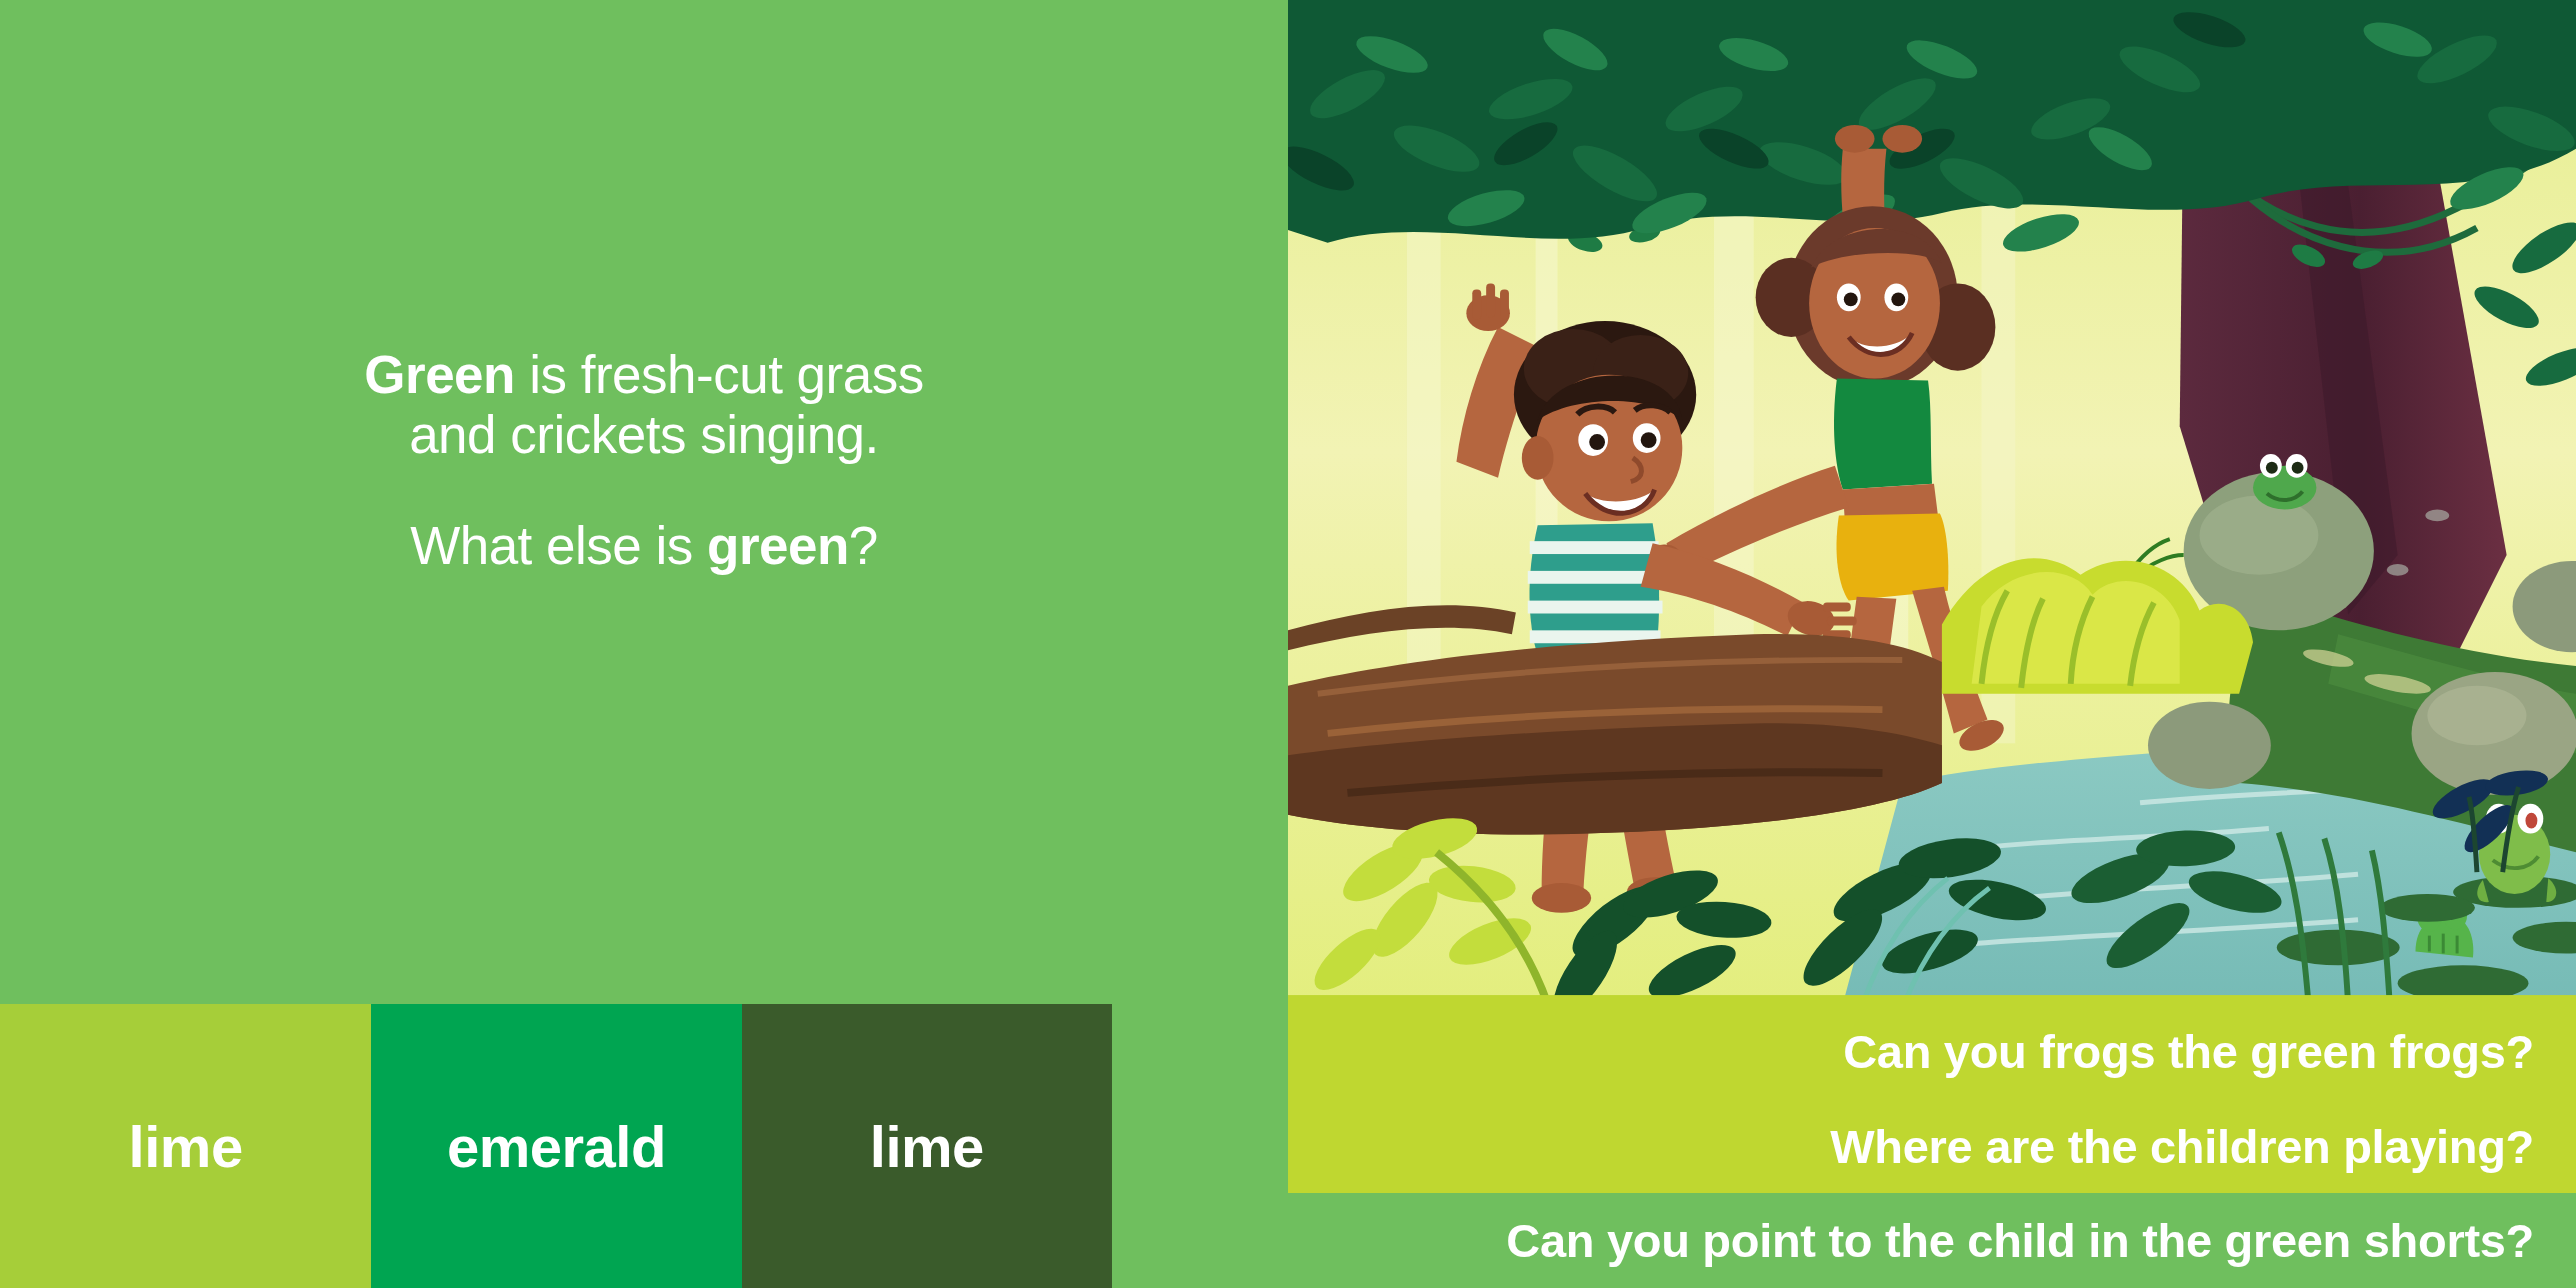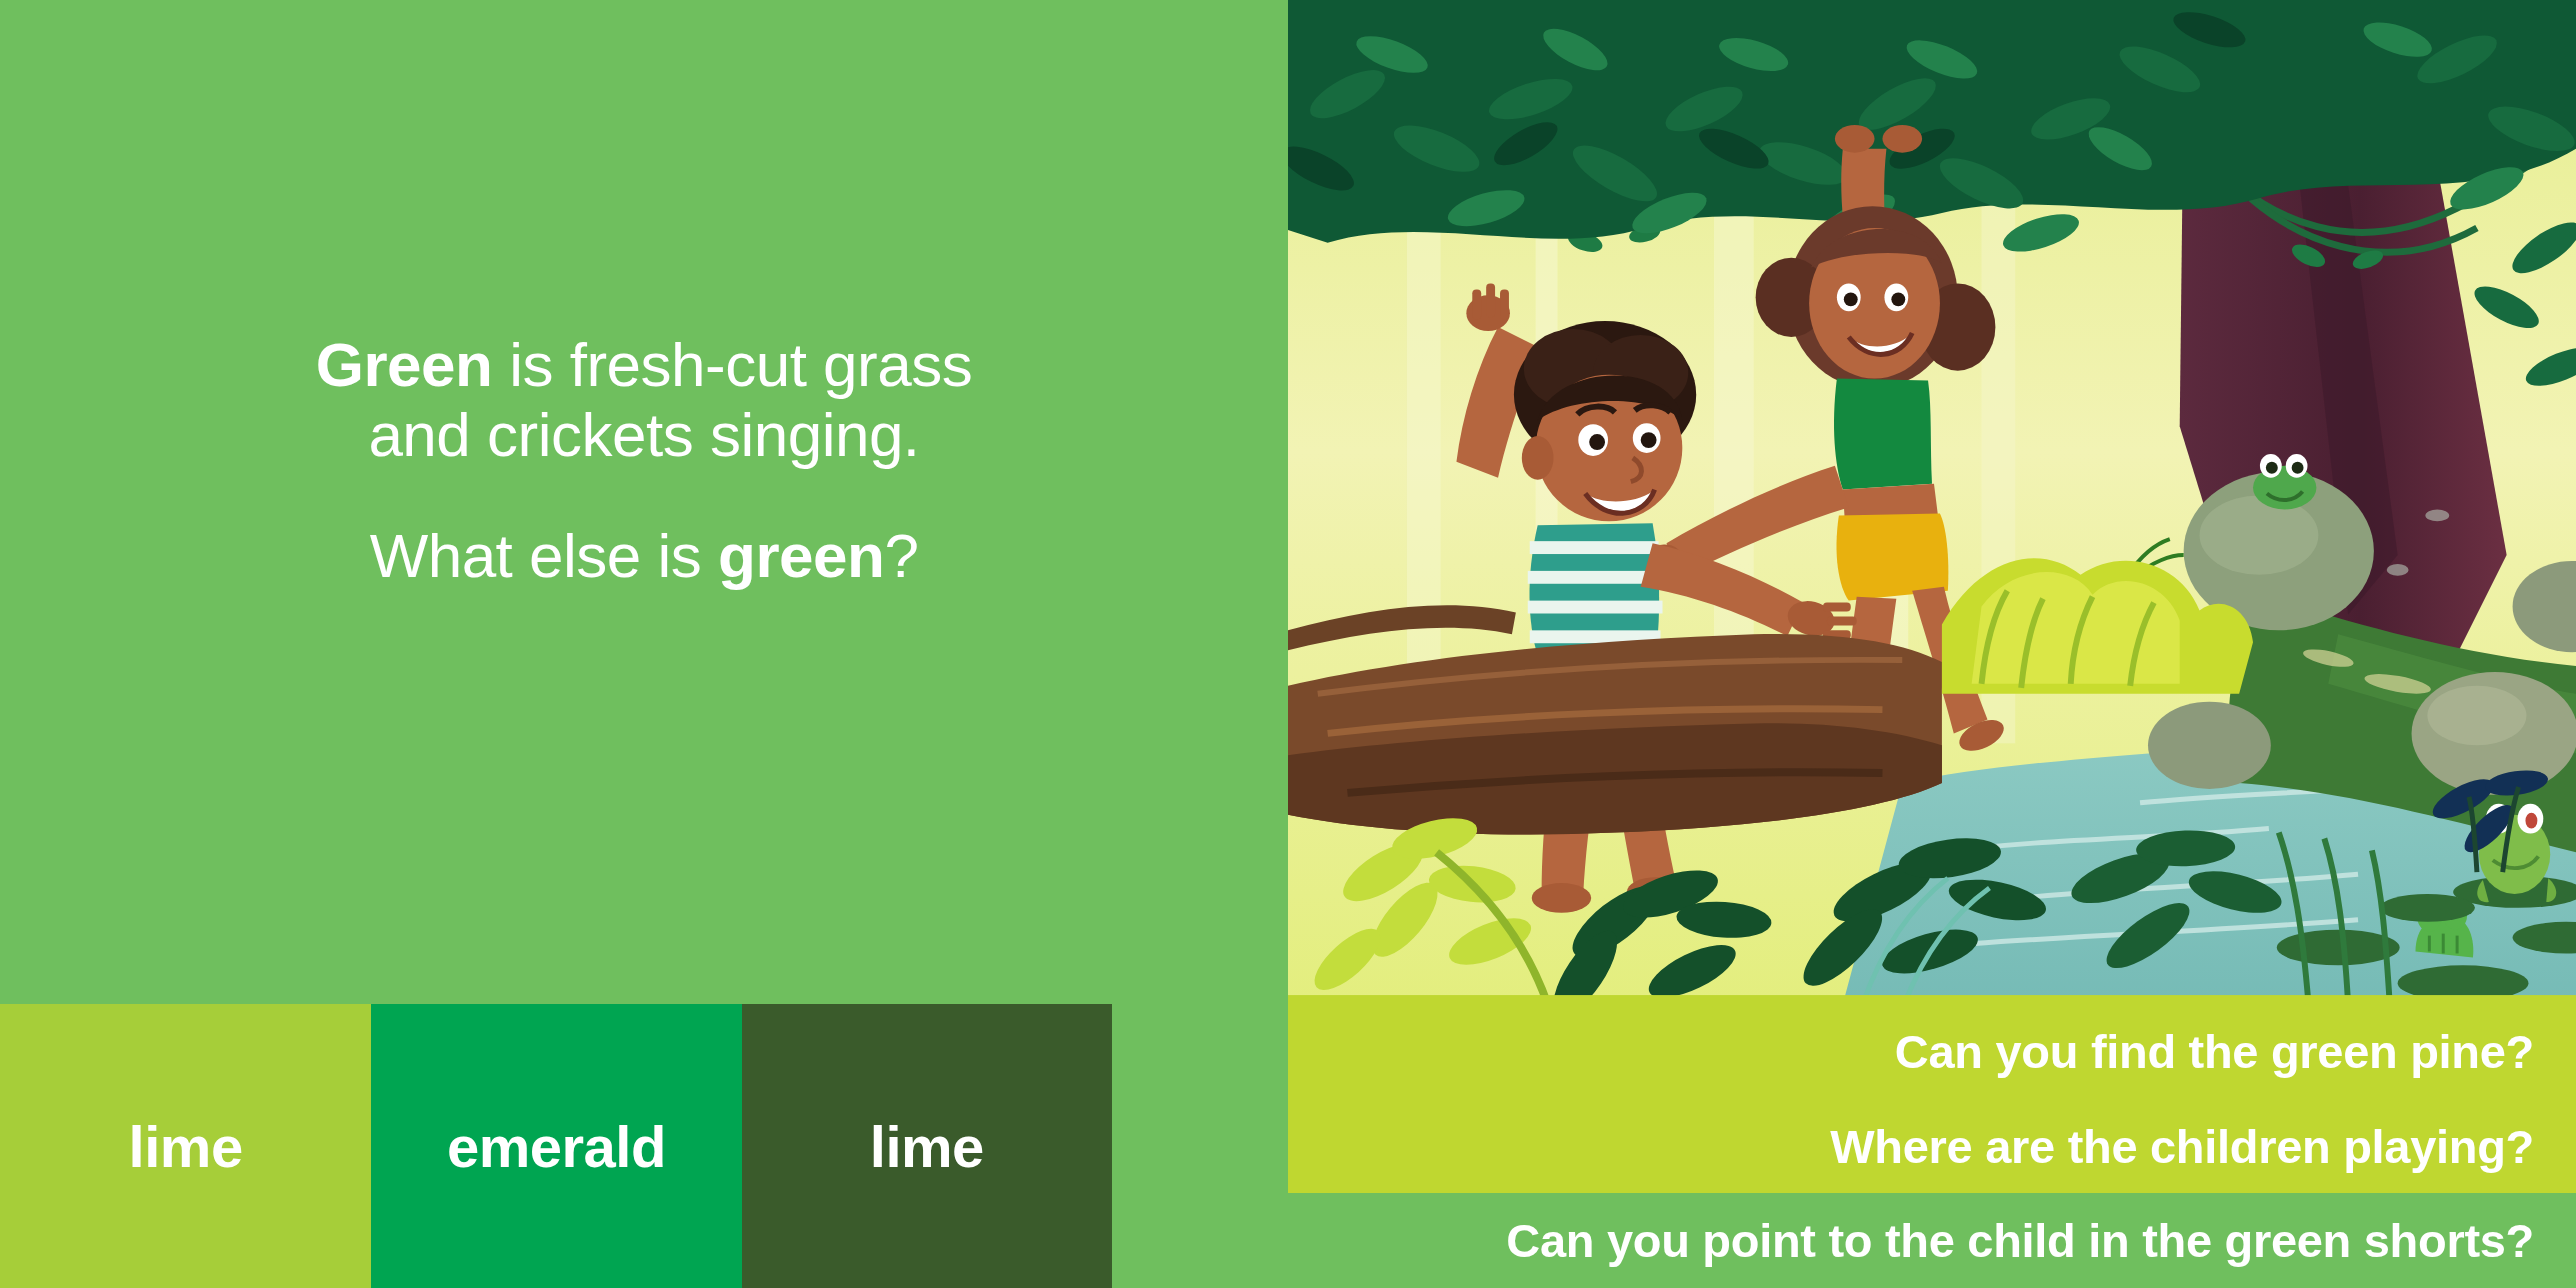--- a/index.html
+++ b/index.html
@@ -12,21 +12,21 @@
 
   
   #text-panel{
     position:absolute;left:0;top:0;width:1288px;height:1004px;
     background:#6FBF5E;
     display:flex;flex-direction:column;justify-content:center;align-items:center;
     box-sizing:border-box;padding:0 89px 69px 89px;
   }
   .verse{
     color:#ffffff;
-    font-size:62px;
+    font-size:53px;
     line-height:1.12;
     text-align:center;
     letter-spacing:-0.5px;
     margin:0 0 52px 0;
     font-weight:400;
   }
   .verse:last-child{margin-bottom:14px;}
   .verse b{font-weight:700;}
 
   
@@ -441,21 +441,21 @@
     <div class="swatch sw-emerald">
       <span>emerald</span>
     </div>
     <div class="swatch sw-pine">
       <span>lime</span>
     </div>
   </div>
 
   <div id="questions">
     <div class="qbar q-lime">
-      <span>Can you find the green pine?</span>
+      <span>Can you frogs the green frogs?</span>
     </div>
     <div class="qbar q-lime">
       <span>Where are the children playing?</span>
     </div>
     <div class="qbar q-green">
       <span>Can you point to the child in the green shorts?</span>
     </div>
   </div>
 
 </div>

